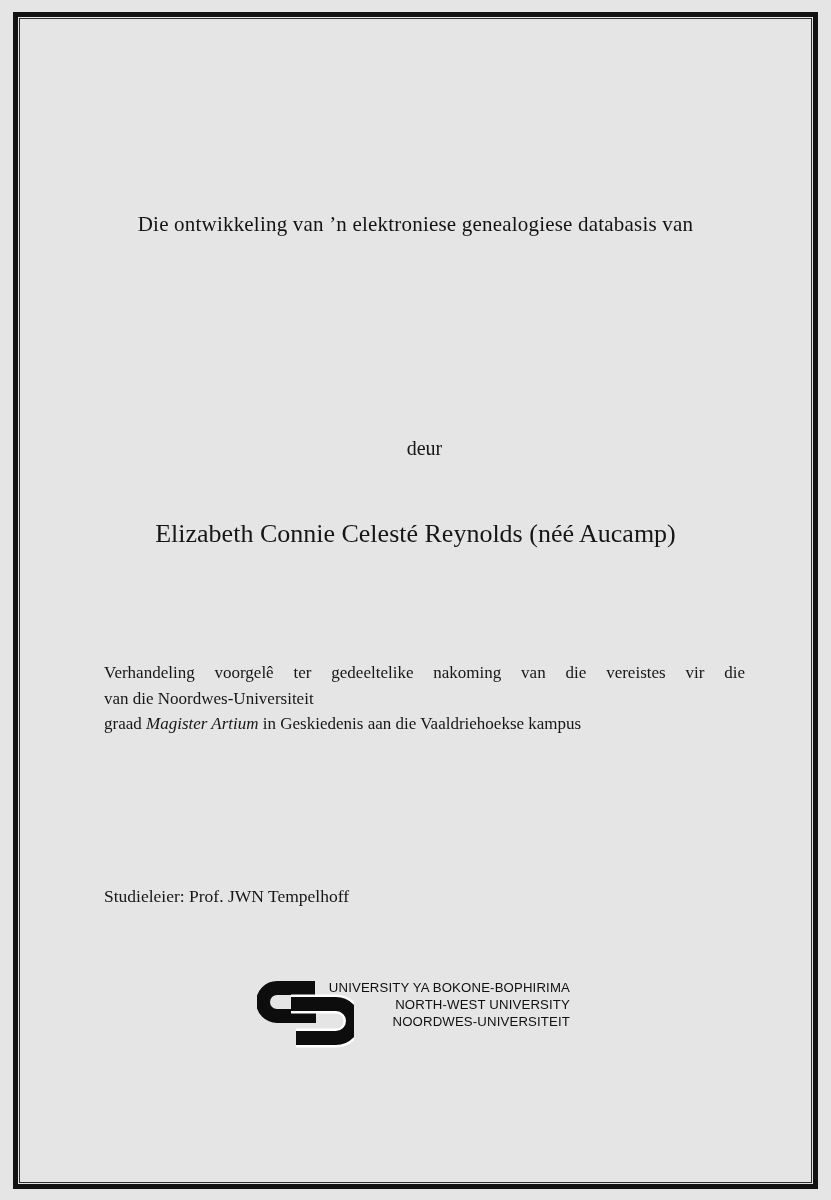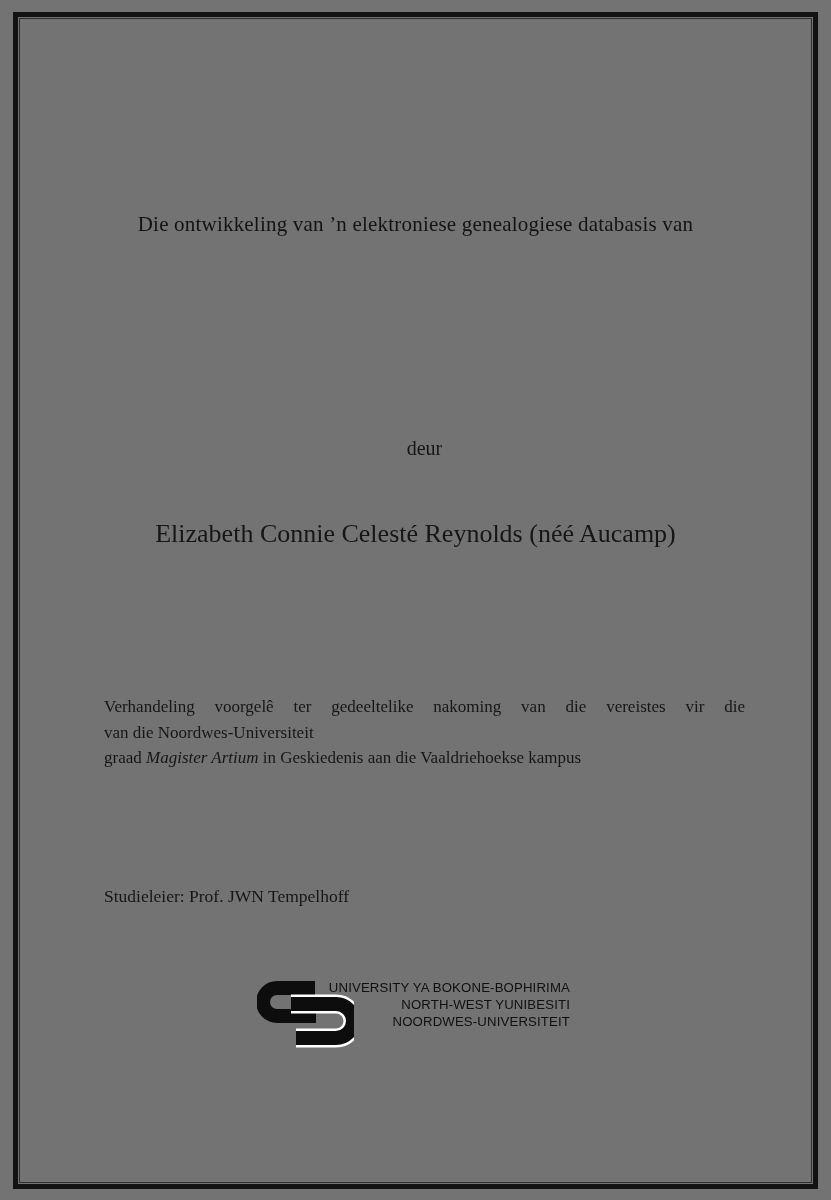--- a/index.html
+++ b/index.html
@@ -4,21 +4,21 @@
 <style>
   html, body {
     margin: 0;
     padding: 0;
     background: #ffffff;
   }
   .page {
     position: relative;
     width: 831px;
     height: 1200px;
-    background: #737373;
+    background: #e5e5e5;
     font-family: "Liberation Serif", serif;
     color: #161616;
     overflow: hidden;
   }
   
   .frame-outer {
     position: absolute;
     left: 13px; top: 12px; right: 13px; bottom: 11px;
     border: 5px solid #121212;
   }
@@ -54,21 +54,20 @@
   .statement {
     position: absolute;
     top: 660px; left: 104px;
     width: 641px;
     font-size: 17px;
     line-height: 25.5px;
   }
   .statement .just {
     text-align: justify;
     text-align-last: justify;
-    margin-top: 34px;
   }
   .statement .it { font-style: italic; }
   .credits {
     position: absolute;
     top: 884px; left: 104px;
     font-size: 17.5px;
     line-height: 24.5px;
   }
   .credits .seven {
     font-weight: 700;
@@ -123,17 +122,17 @@
   <svg class="logo-mark" viewBox="0 0 97 71" xmlns="http://www.w3.org/2000/svg" aria-hidden="true">
 
     <path d="M 58 11 H 20 A 14 14 0 0 0 20 39 H 59" fill="none" stroke="#0d0d0d" stroke-width="14" stroke-linecap="butt"></path>
 
     <path d="M 34 27 H 79 A 17 17 0 0 1 79 61 H 39" fill="none" stroke="#ffffff" stroke-width="19" stroke-linecap="butt"></path>
     <path d="M 34 27 H 79 A 17 17 0 0 1 79 61 H 39" fill="none" stroke="#0d0d0d" stroke-width="14" stroke-linecap="butt"></path>
   </svg>
 
   <div class="logo-text">
     <div>UNIVERSITY YA BOKONE-BOPHIRIMA</div>
-    <div>NORTH-WEST YUNIBESITI</div>
+    <div>NORTH-WEST UNIVERSITY</div>
     <div>NOORDWES-UNIVERSITEIT</div>
   </div>
 
 </div>
 
 </body></html>

